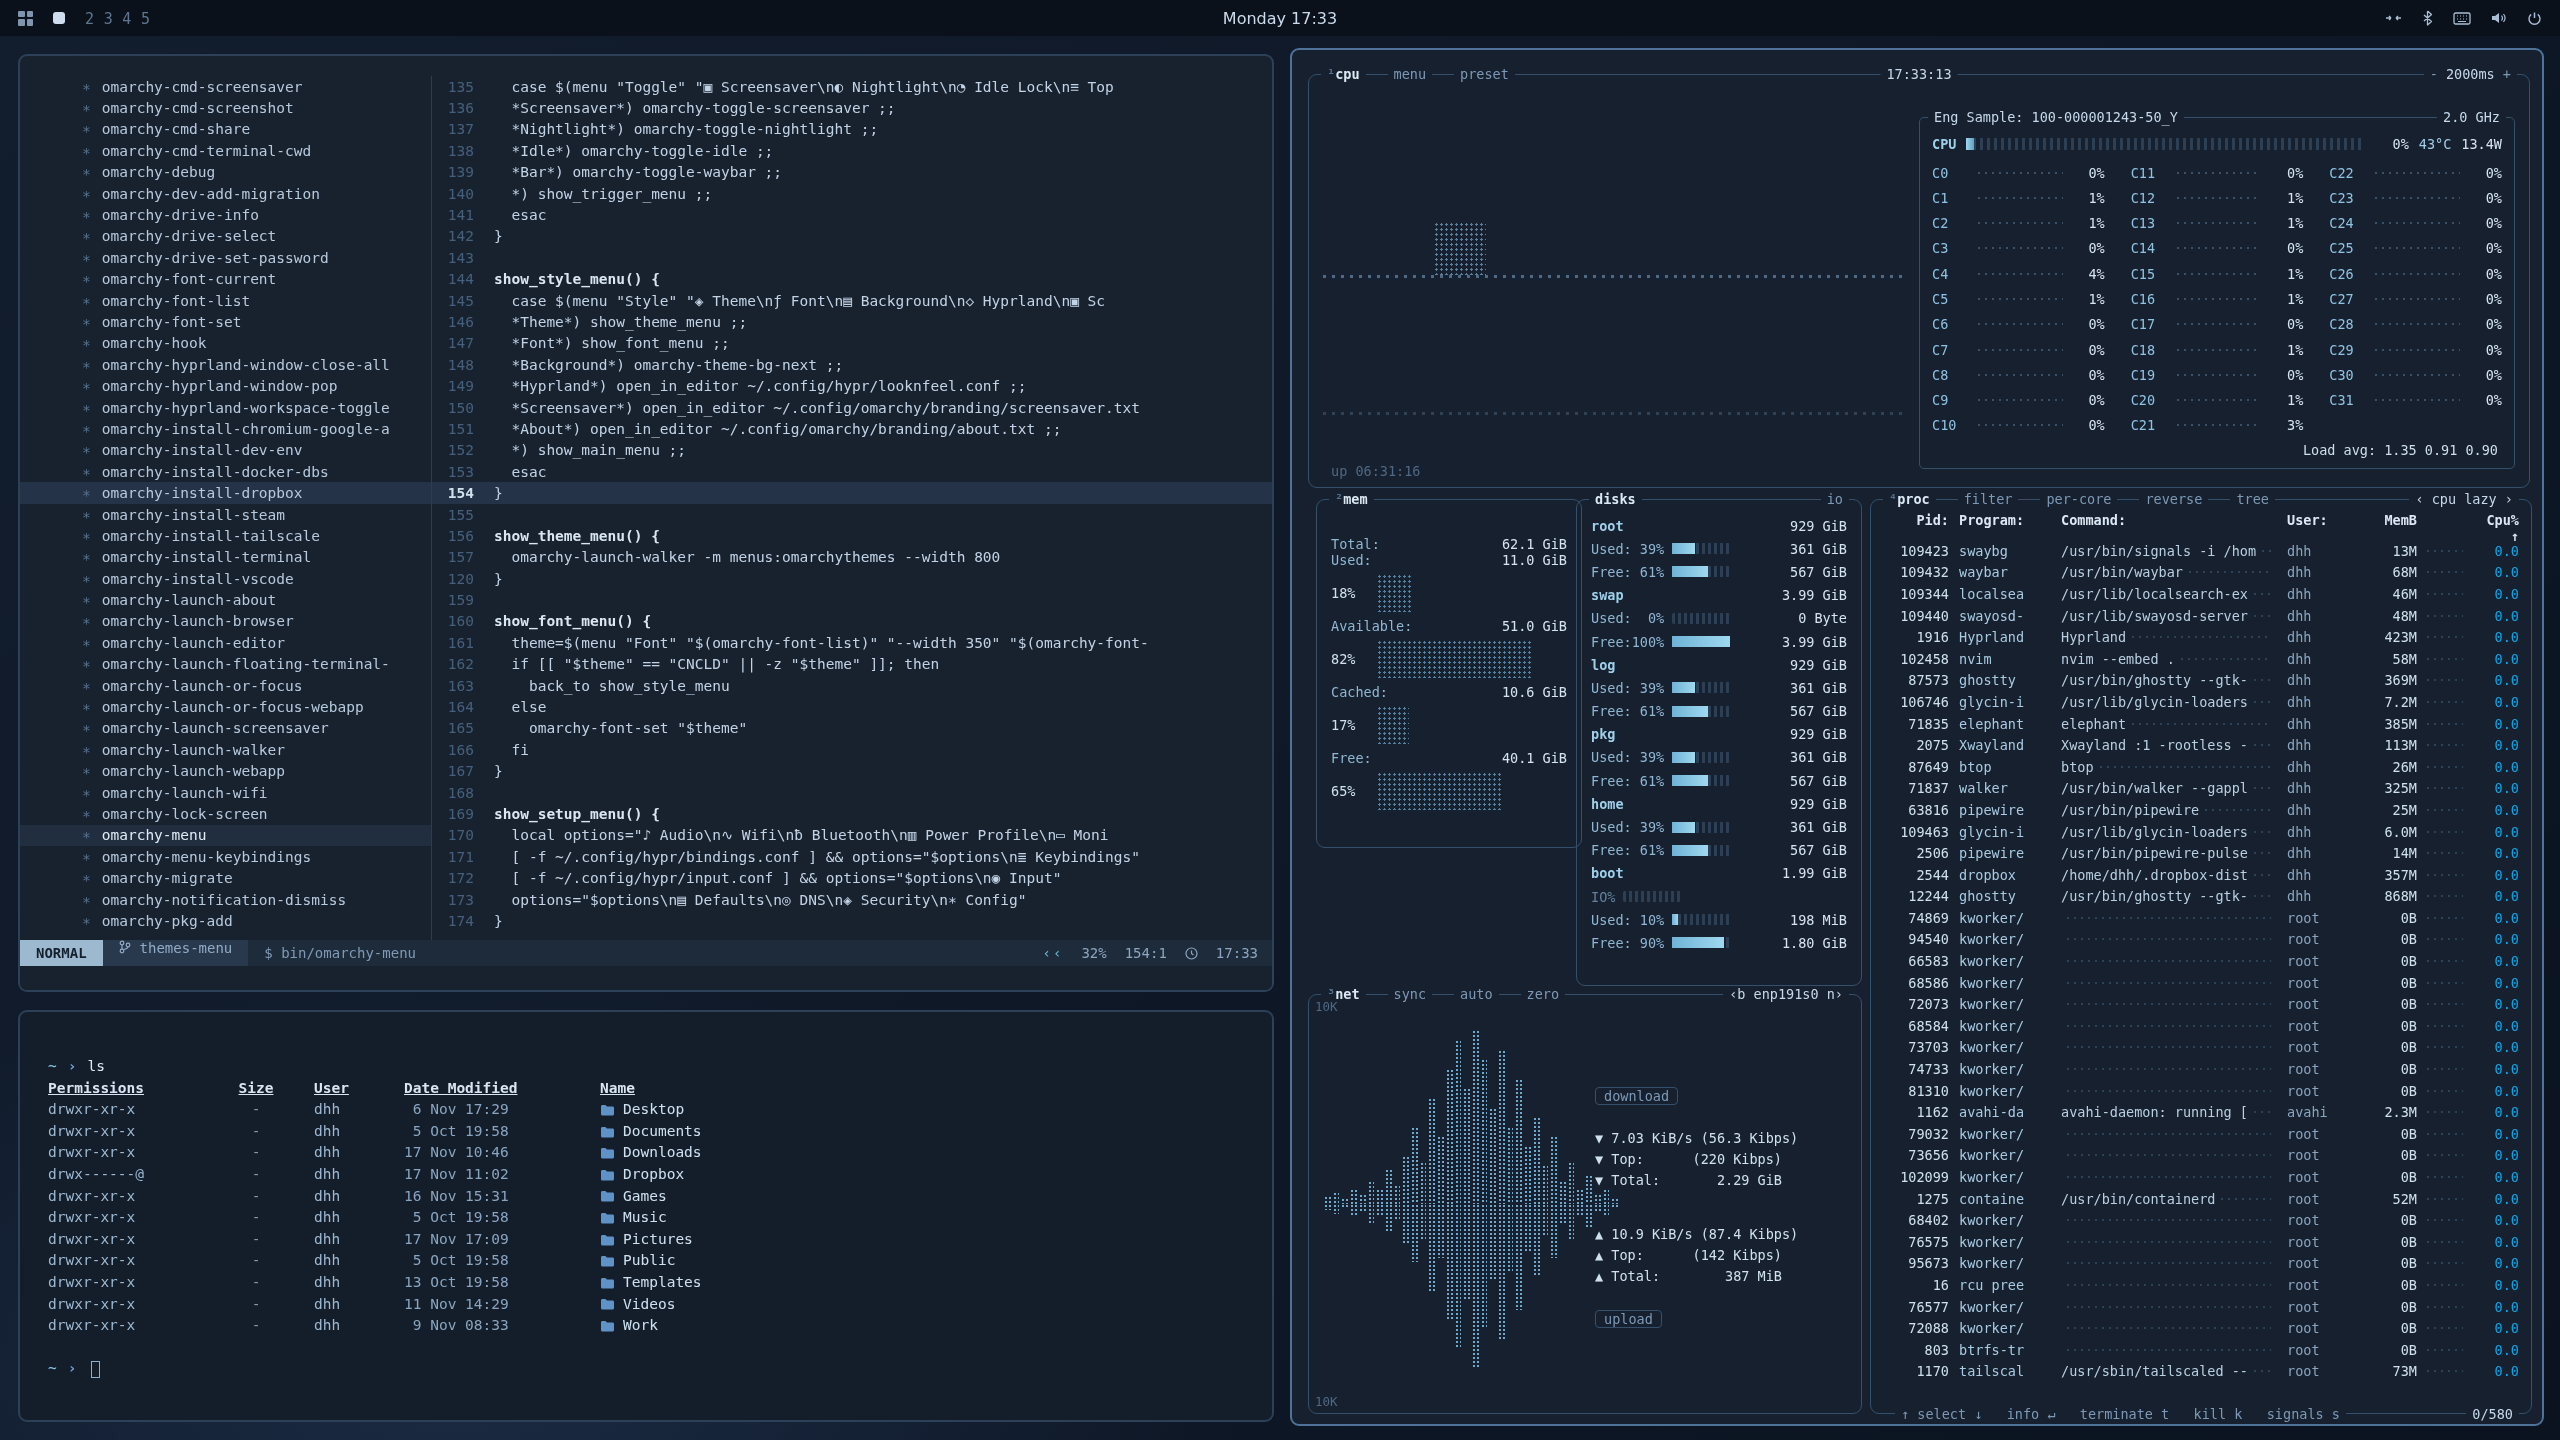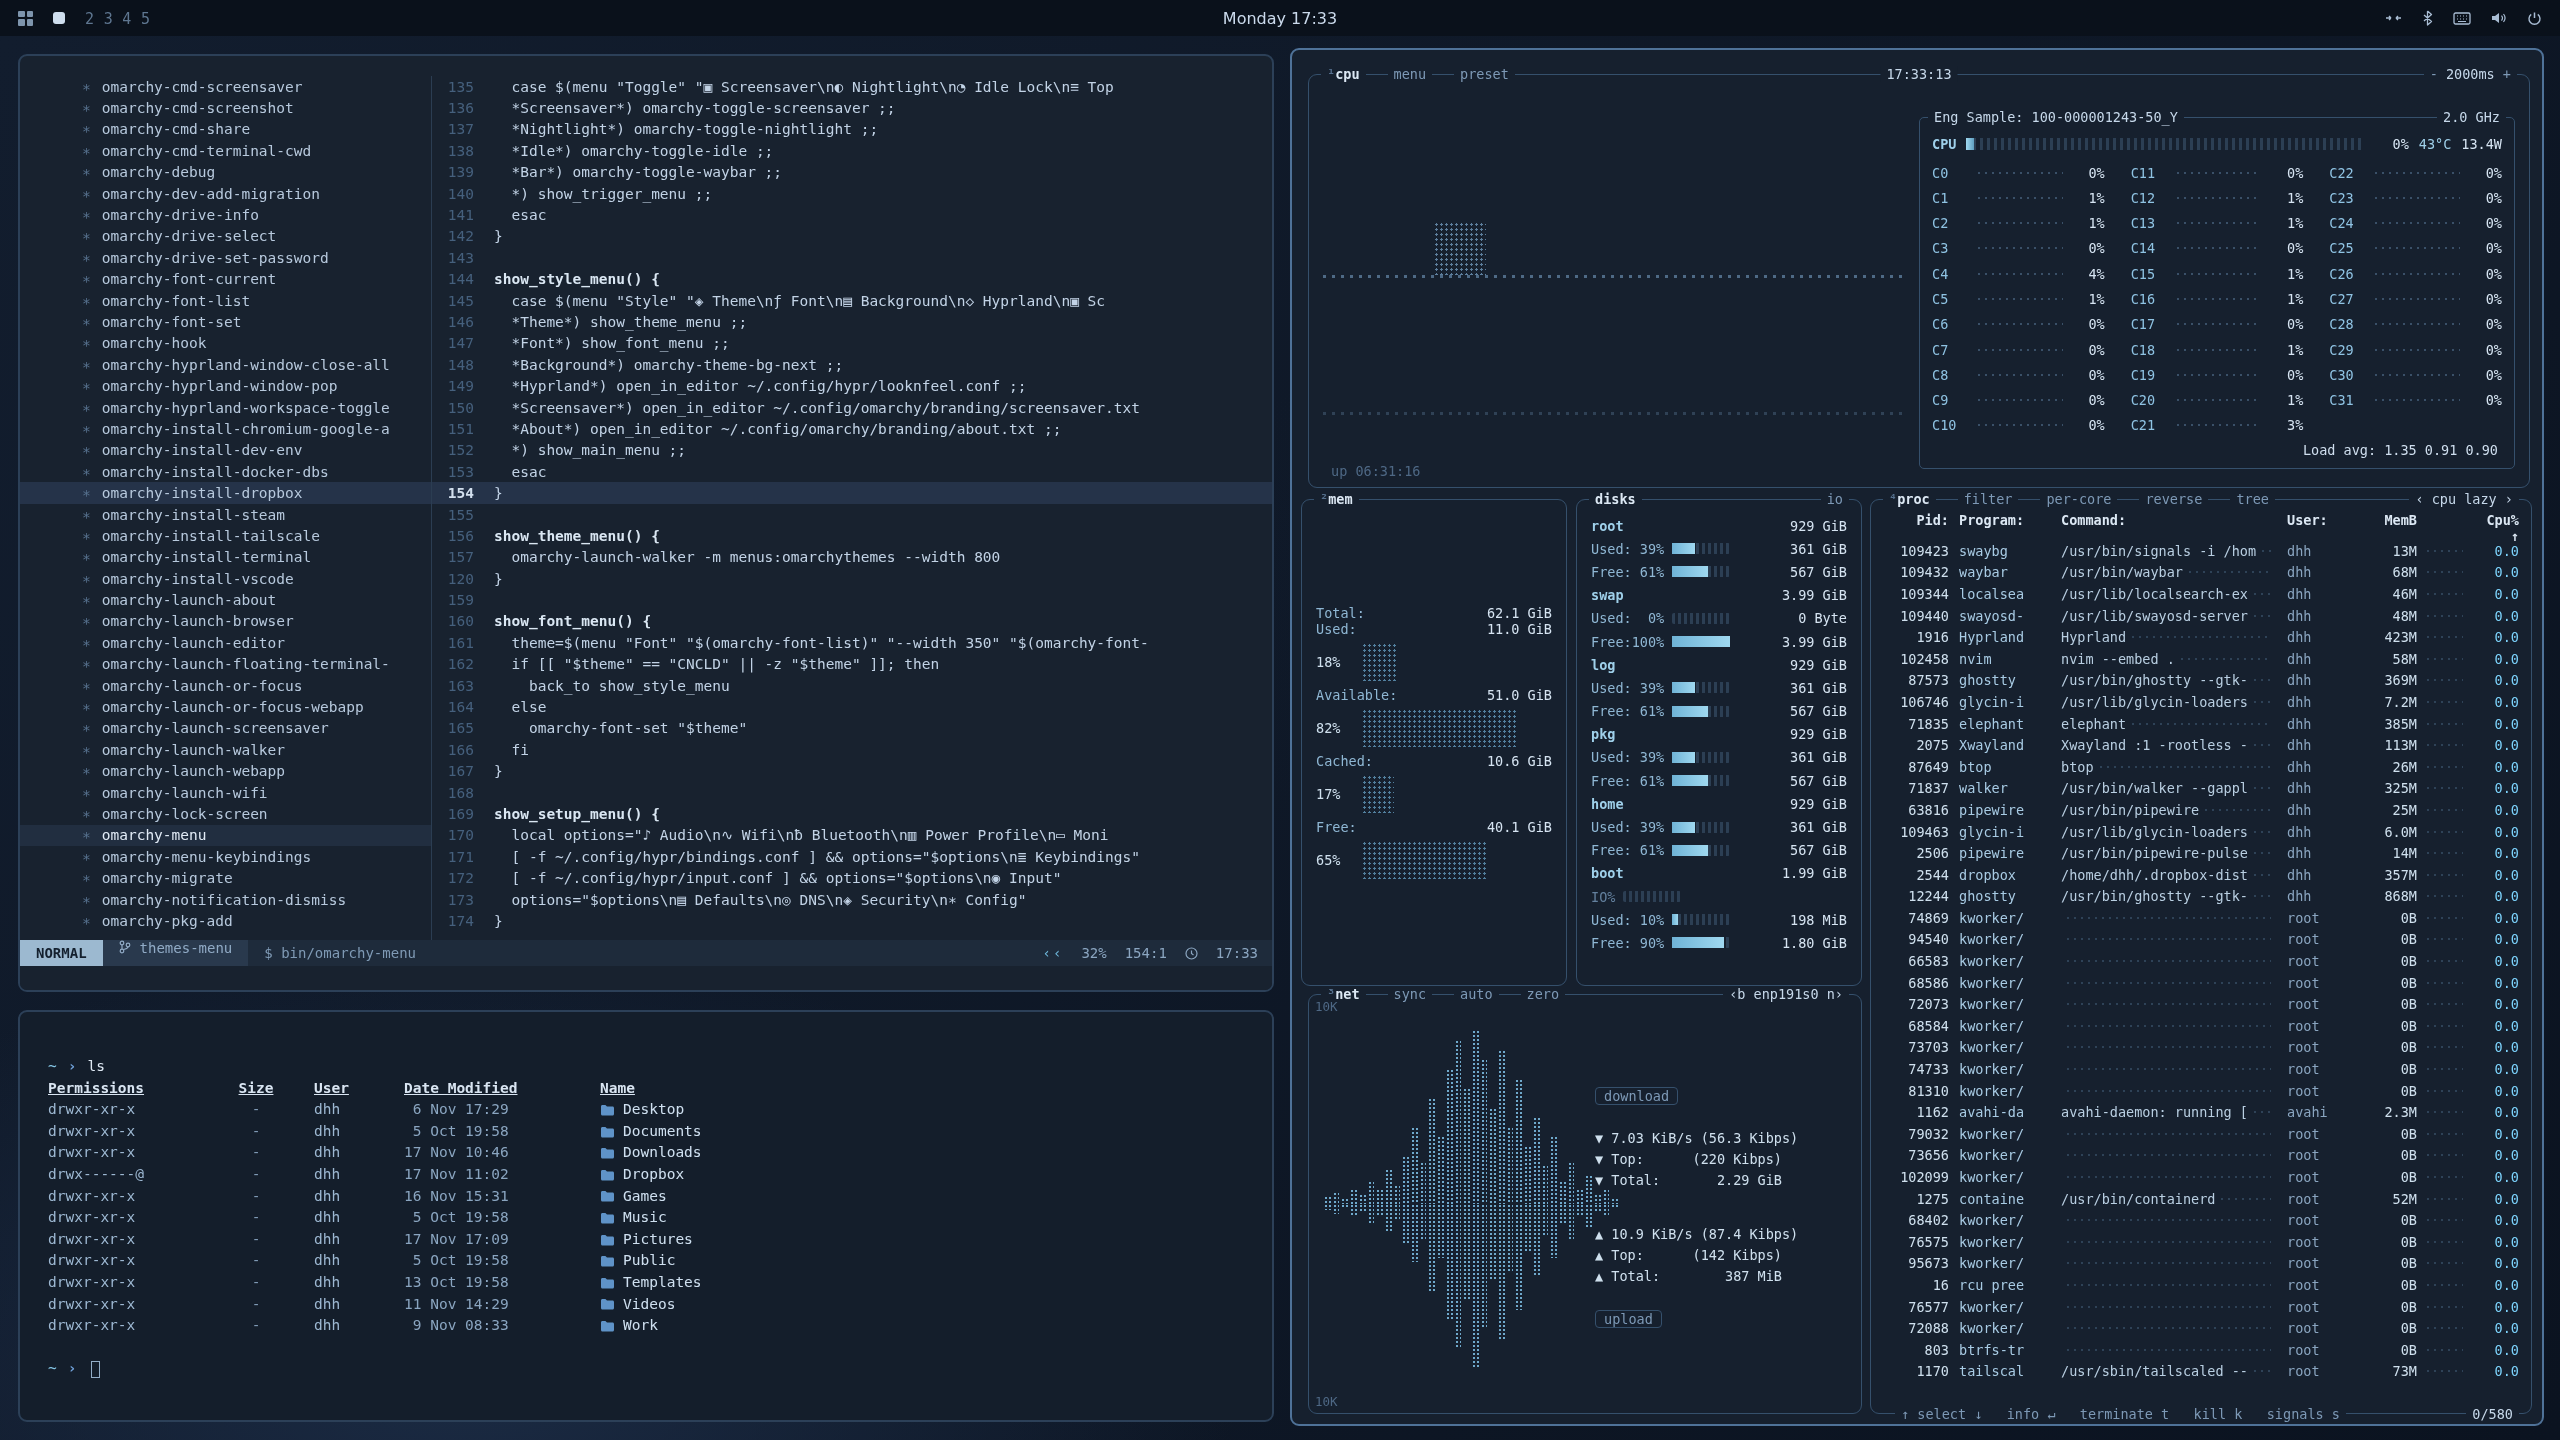--- a/index.html
+++ b/index.html
@@ -128,21 +128,21 @@
 #proc-rows{position:absolute;left:0;right:0;top:40px;bottom:12px;overflow:hidden}
 .prow{display:grid;grid-template-columns:66px 92px 1fr 58px 62px 36px 46px;column-gap:10px;align-items:center;height:21.6px;padding:0 12px}
 .ppid{text-align:right;color:#cfe0ee}
 .pprog{color:#a8cbe4;overflow:hidden;white-space:nowrap}
 .pcmd{display:flex;align-items:center;overflow:hidden}
 .pcmdtext{white-space:nowrap;color:#b9cfe2}
 .plead{flex:1;height:2px;margin:0 6px;background:repeating-linear-gradient(90deg,#2e4257 0 2px,transparent 2px 7px)}
 .puser{color:#8aa5c0}
 .pmem{text-align:right;color:#cfe0ee}
 .pl2{height:2px;background:repeating-linear-gradient(90deg,#2e4257 0 2px,transparent 2px 7px)}
-.pcpu{text-align:right;color:#7dd3fc}
+.pcpu{text-align:right;color:#0ea5e9}
 </style>
 </head>
 <body>
 
 <div id="screen">
   <div id="wallpaper"></div>
 
   <div id="topbar">
     <div class="ws-group">
       <span class="launcher">
@@ -1008,21 +1008,21 @@
             <div class="core">
               <span class="cname">C31</span>
               <span class="cdots"></span>
               <span class="cpct">0%</span>
             </div>
           </div>
         <div id="load-row">Load avg: 1.35 0.91 0.90</div>
       </div>
     </div>
 
-    <div class="bbox" id="box-mem" style="left:9px;top:449px;width:266px;height:487px">
+    <div class="bbox" id="box-mem" style="left:24px;top:449px;width:266px;height:349px">
       <div class="btbar">
         <span class="chip main"><span class="bnum">²</span><span>mem</span></span>
       </div>
       <div id="mem-rows">
 
           <div class="mrow mname">
             <span class="mlabel">Total:</span>
             <span class="mval">62.1 GiB</span>
 
           </div>

